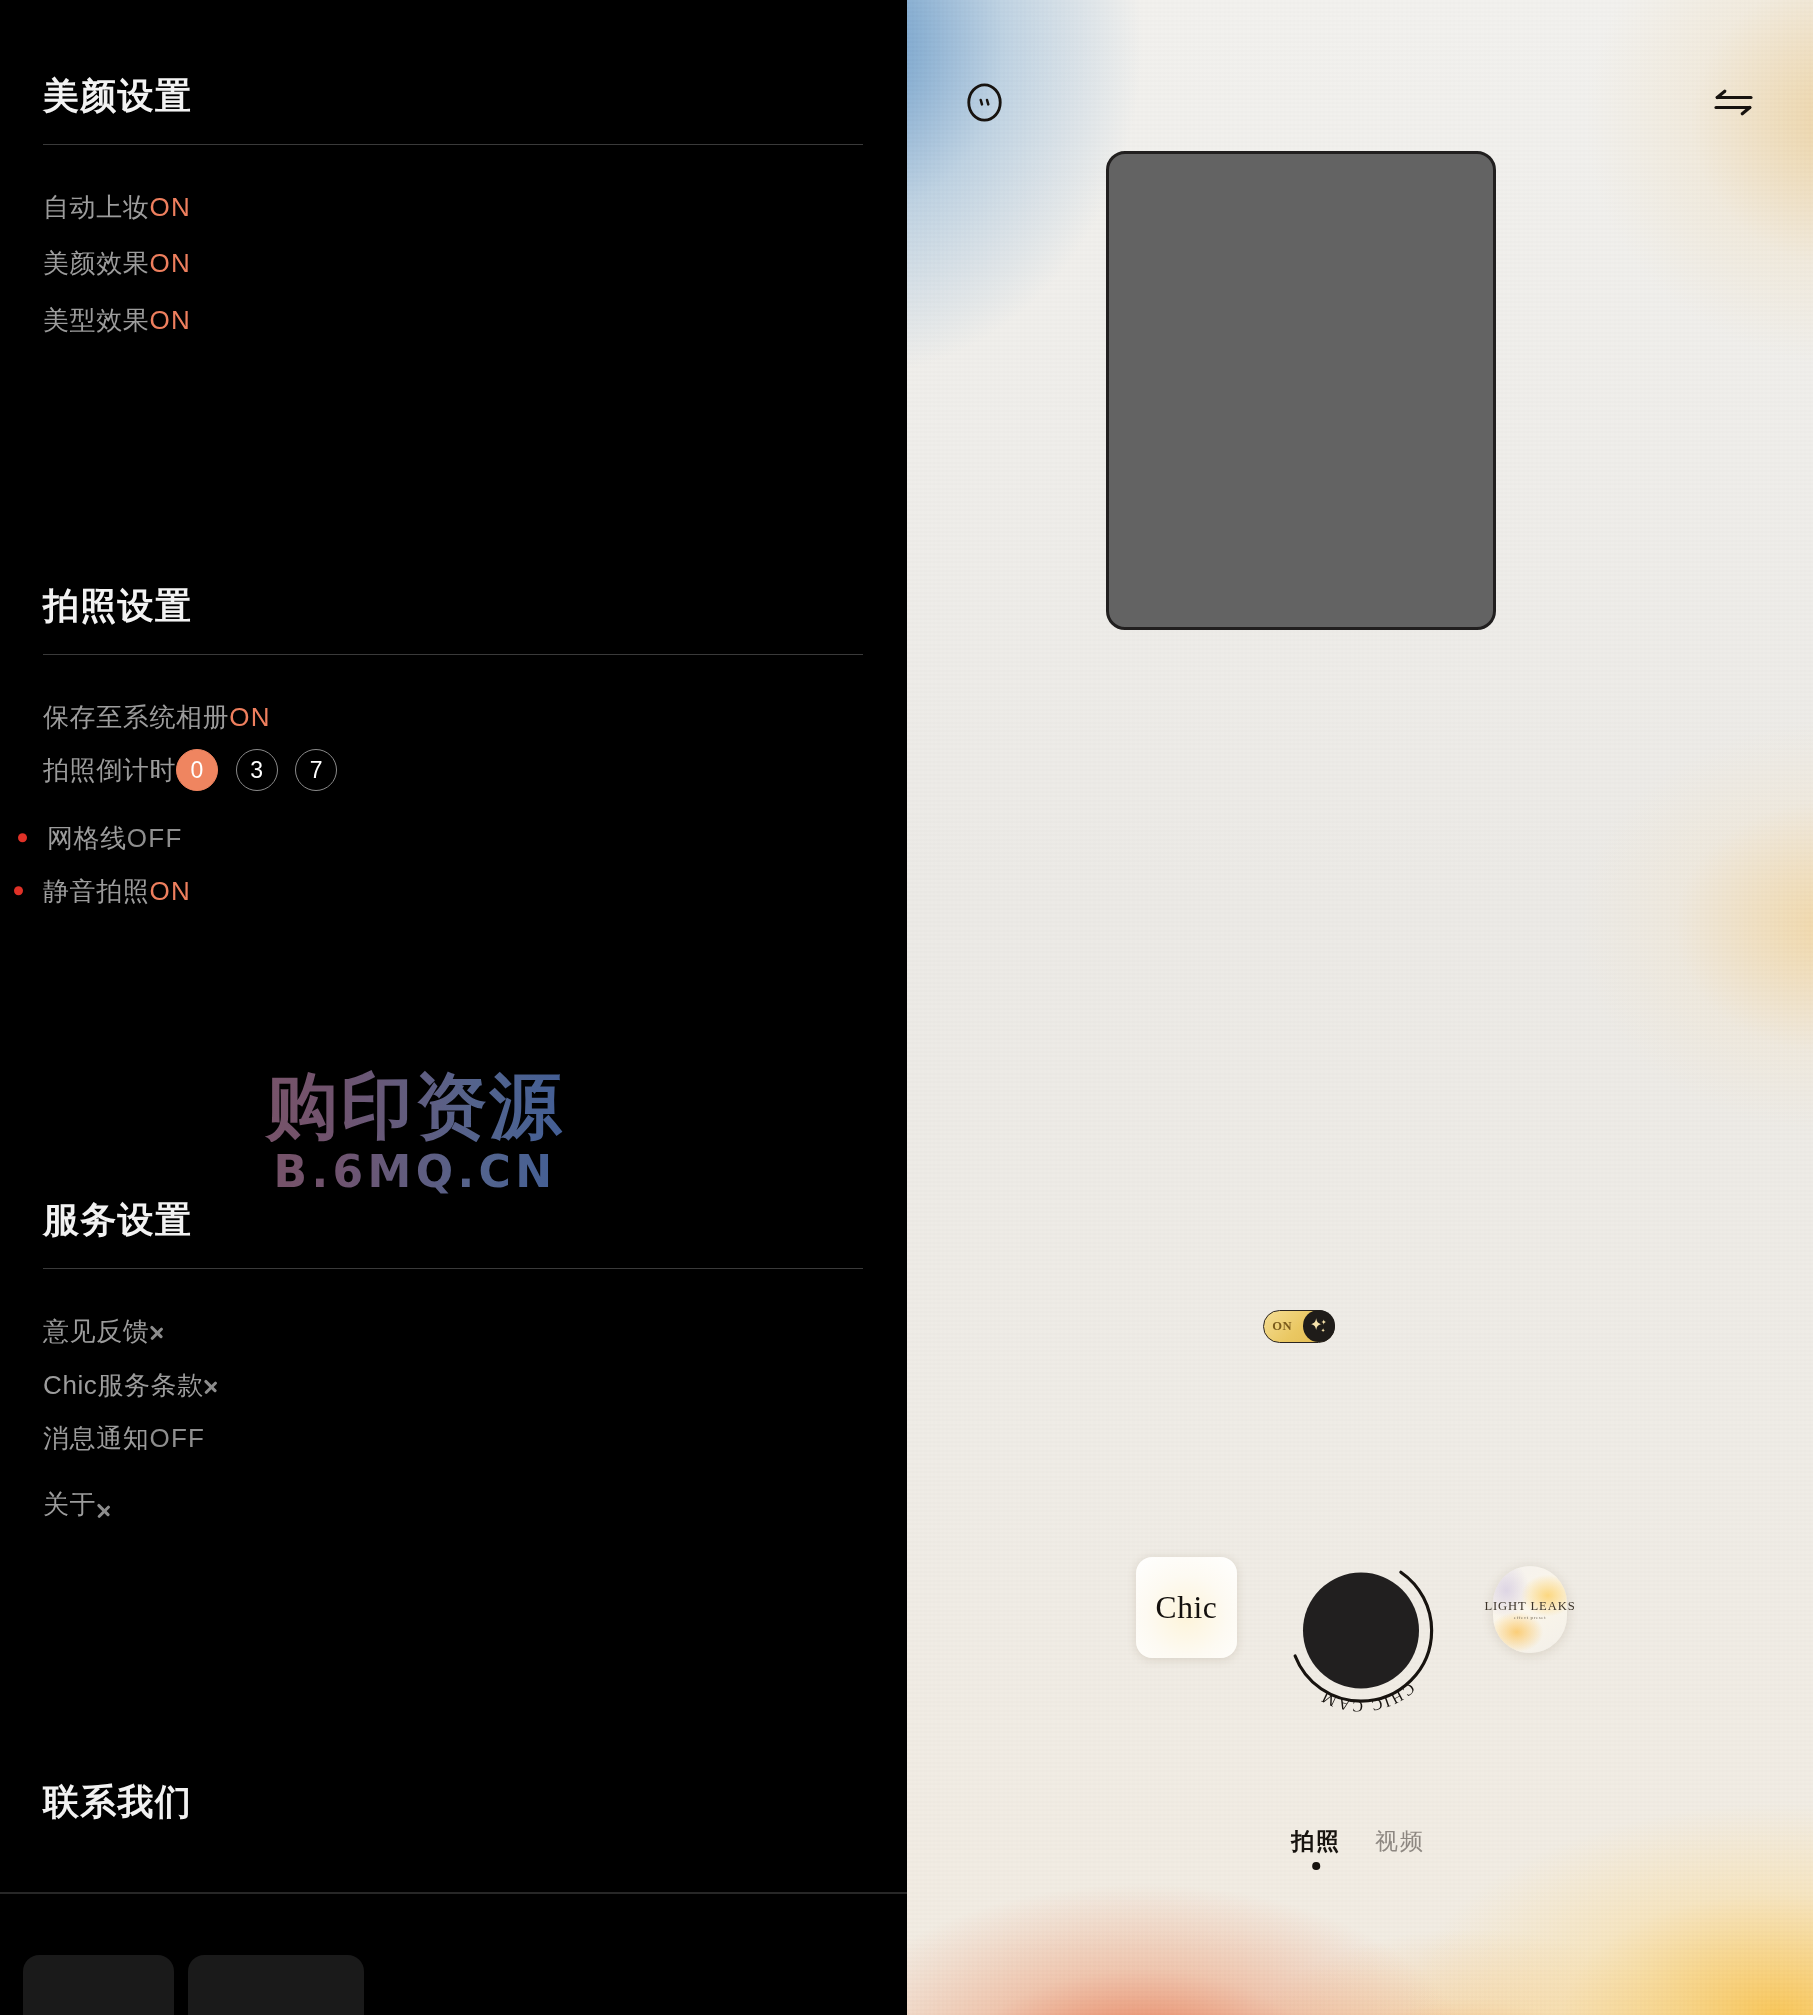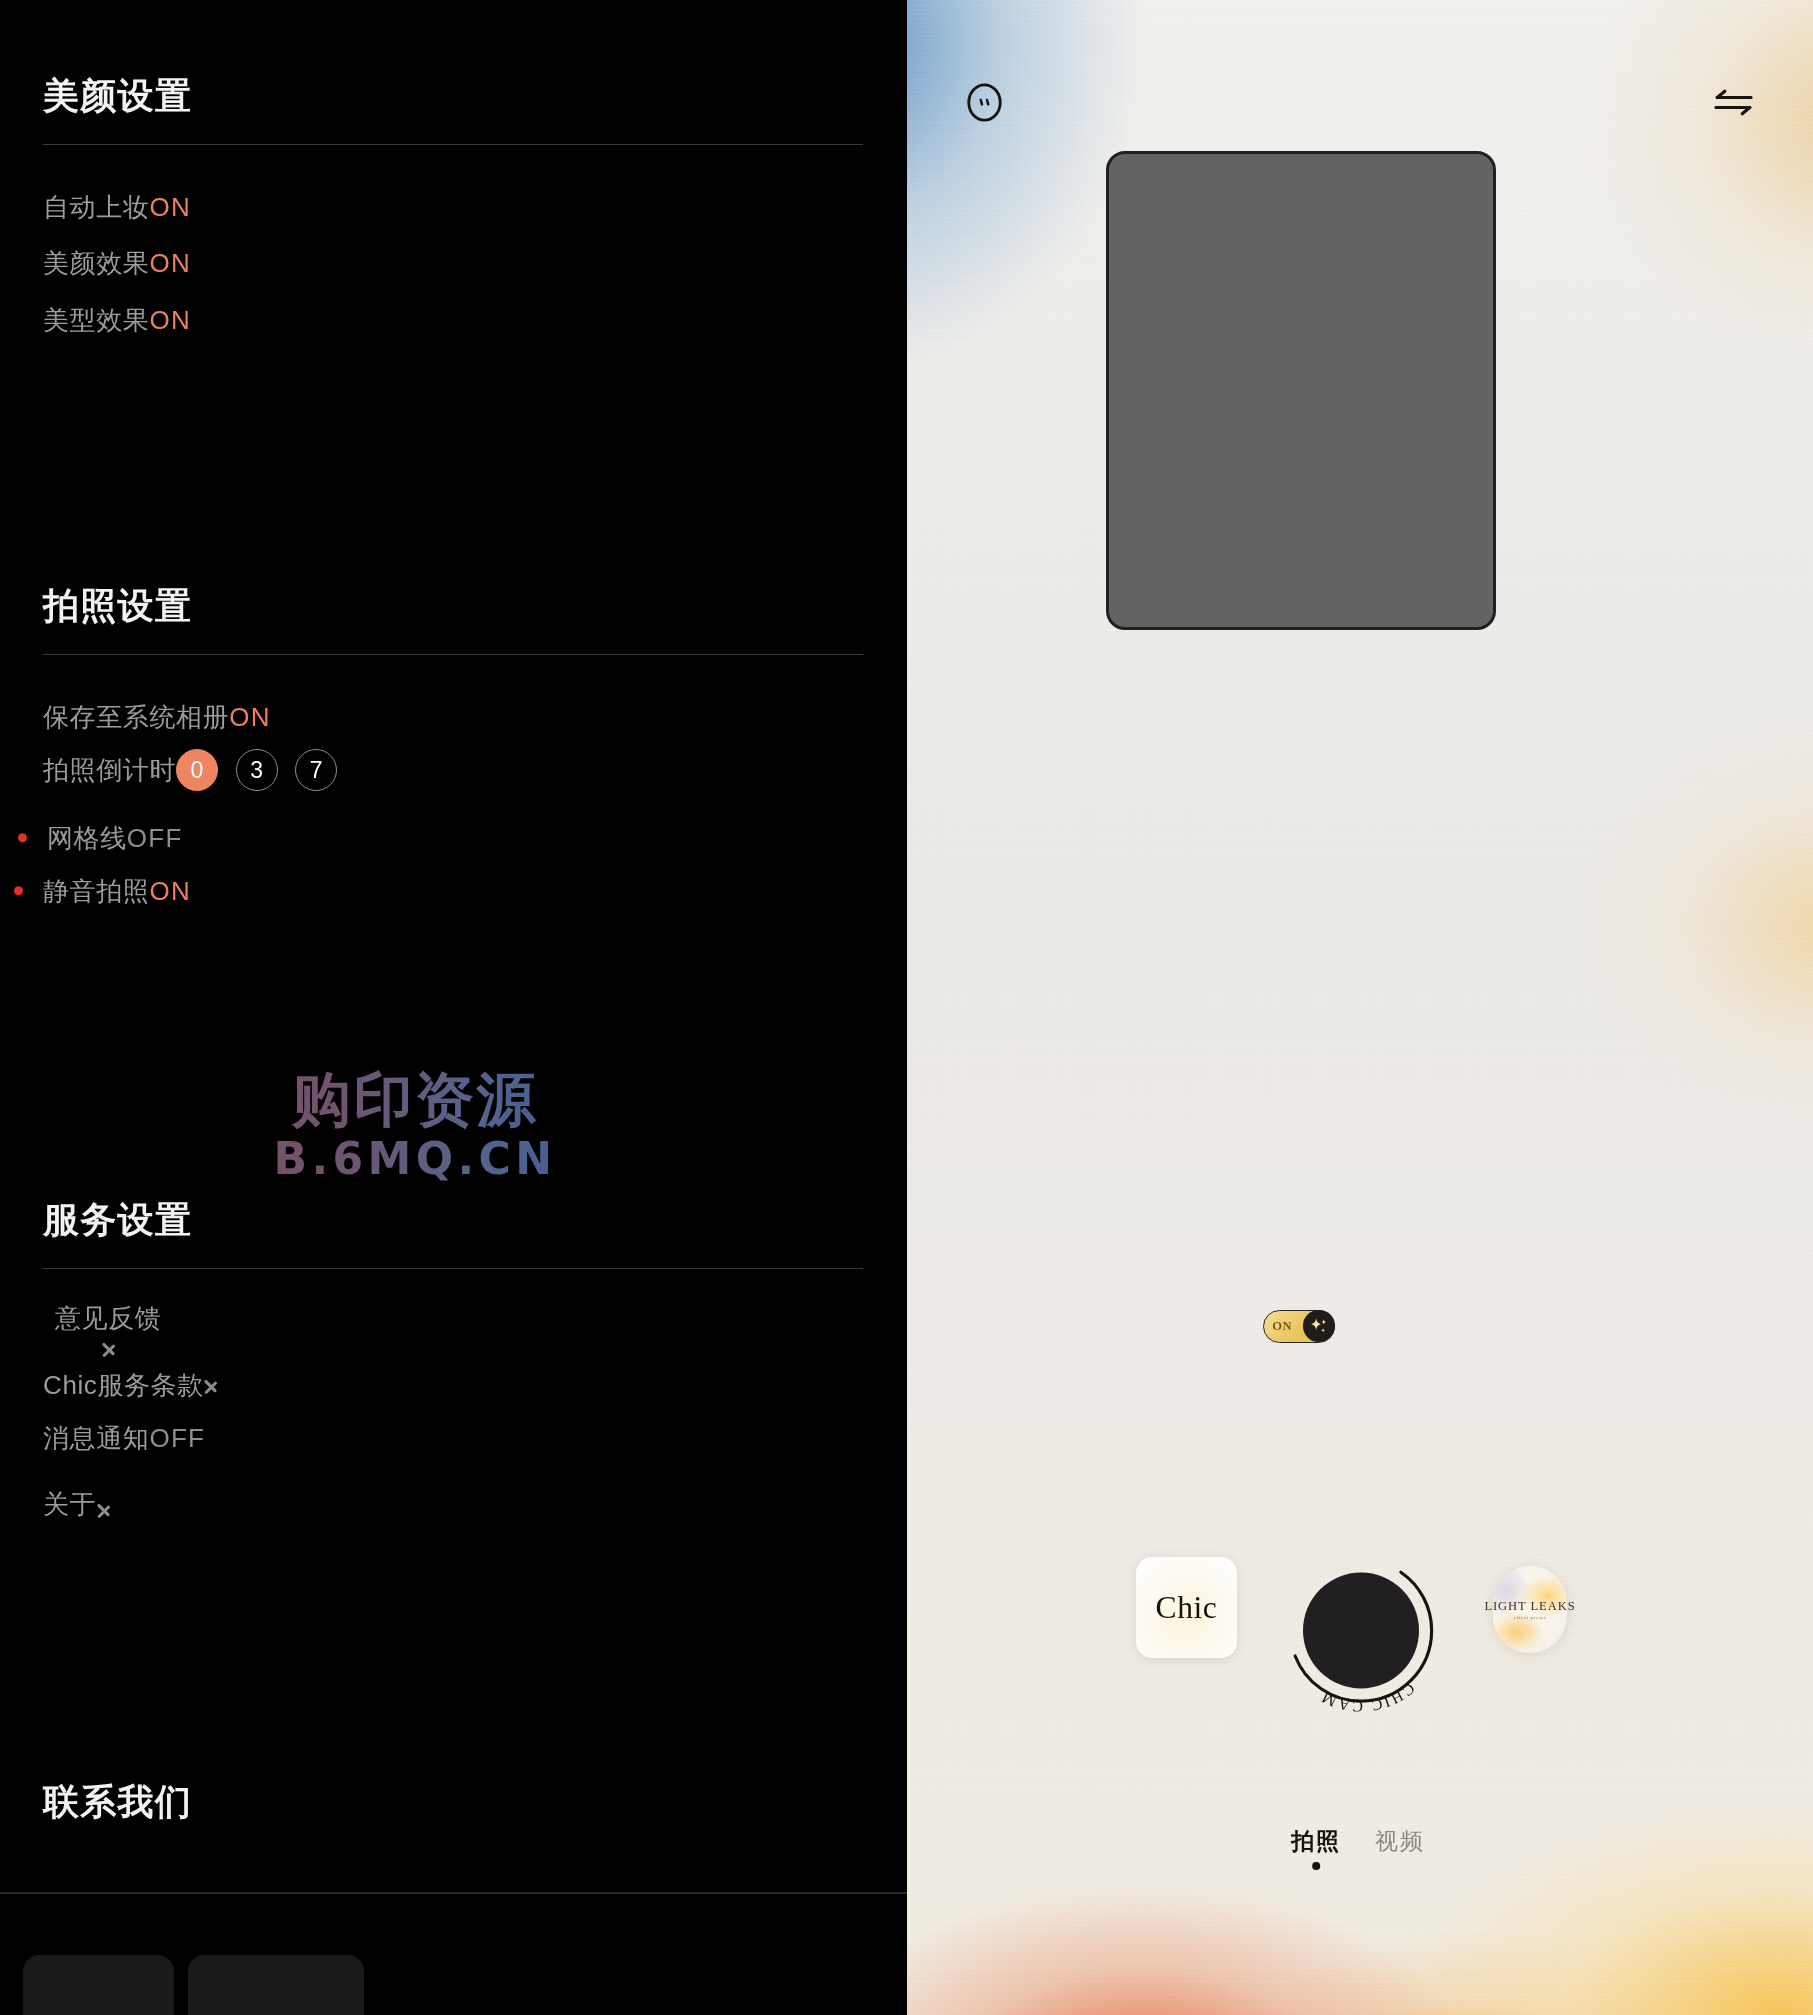--- a/index.html
+++ b/index.html
@@ -100,21 +100,21 @@
   .watermark{
     position:absolute;
     left:144px;top:1070px;
     width:542px;
     pointer-events:none;
     user-select:none;
     text-align:center;
     z-index:5;
   }
   .wm-main{
-    font-size:59px;
+    font-size:72px;
     font-weight:900;
     letter-spacing:2.5px;
     line-height:1;
     background:linear-gradient(90deg,#8d5a67 0%,#7a5b78 35%,#5b6d9a 62%,#2f5fae 100%);
     -webkit-background-clip:text;
     background-clip:text;
     color:transparent;
     opacity:.92;
     font-family:"DejaVu Sans",sans-serif;
   }
@@ -331,21 +331,21 @@
           <div class="row" style="position: absolute; left: 0px; top: 275px;">
             <span class="dot-badge"></span>
             <span class="row-label">静音拍照</span>
             <span class="row-spacer"></span>
             <span class="row-value val-on">ON</span>
           </div>
         </div>
         <div class="section" style="top: 1200px;">
           <div class="section-title">服务设置</div>
           <div class="section-rule"></div>
-          <div class="row" style="position: absolute; left: 12px; top: 101px; flex-direction: column;">
+          <div class="row" style="position: absolute; left: 0px; top: 101px;">
             <span class="row-label">意见反馈</span>
             <span class="row-spacer"></span>
             <span class="chev"></span>
           </div>
           <div class="row" style="position: absolute; left: 0px; top: 155px;">
             <span class="row-label">Chic服务条款</span>
             <span class="row-spacer"></span>
             <span class="chev"></span>
           </div>
           <div class="row" style="position: absolute; left: 0px; top: 208px;">

